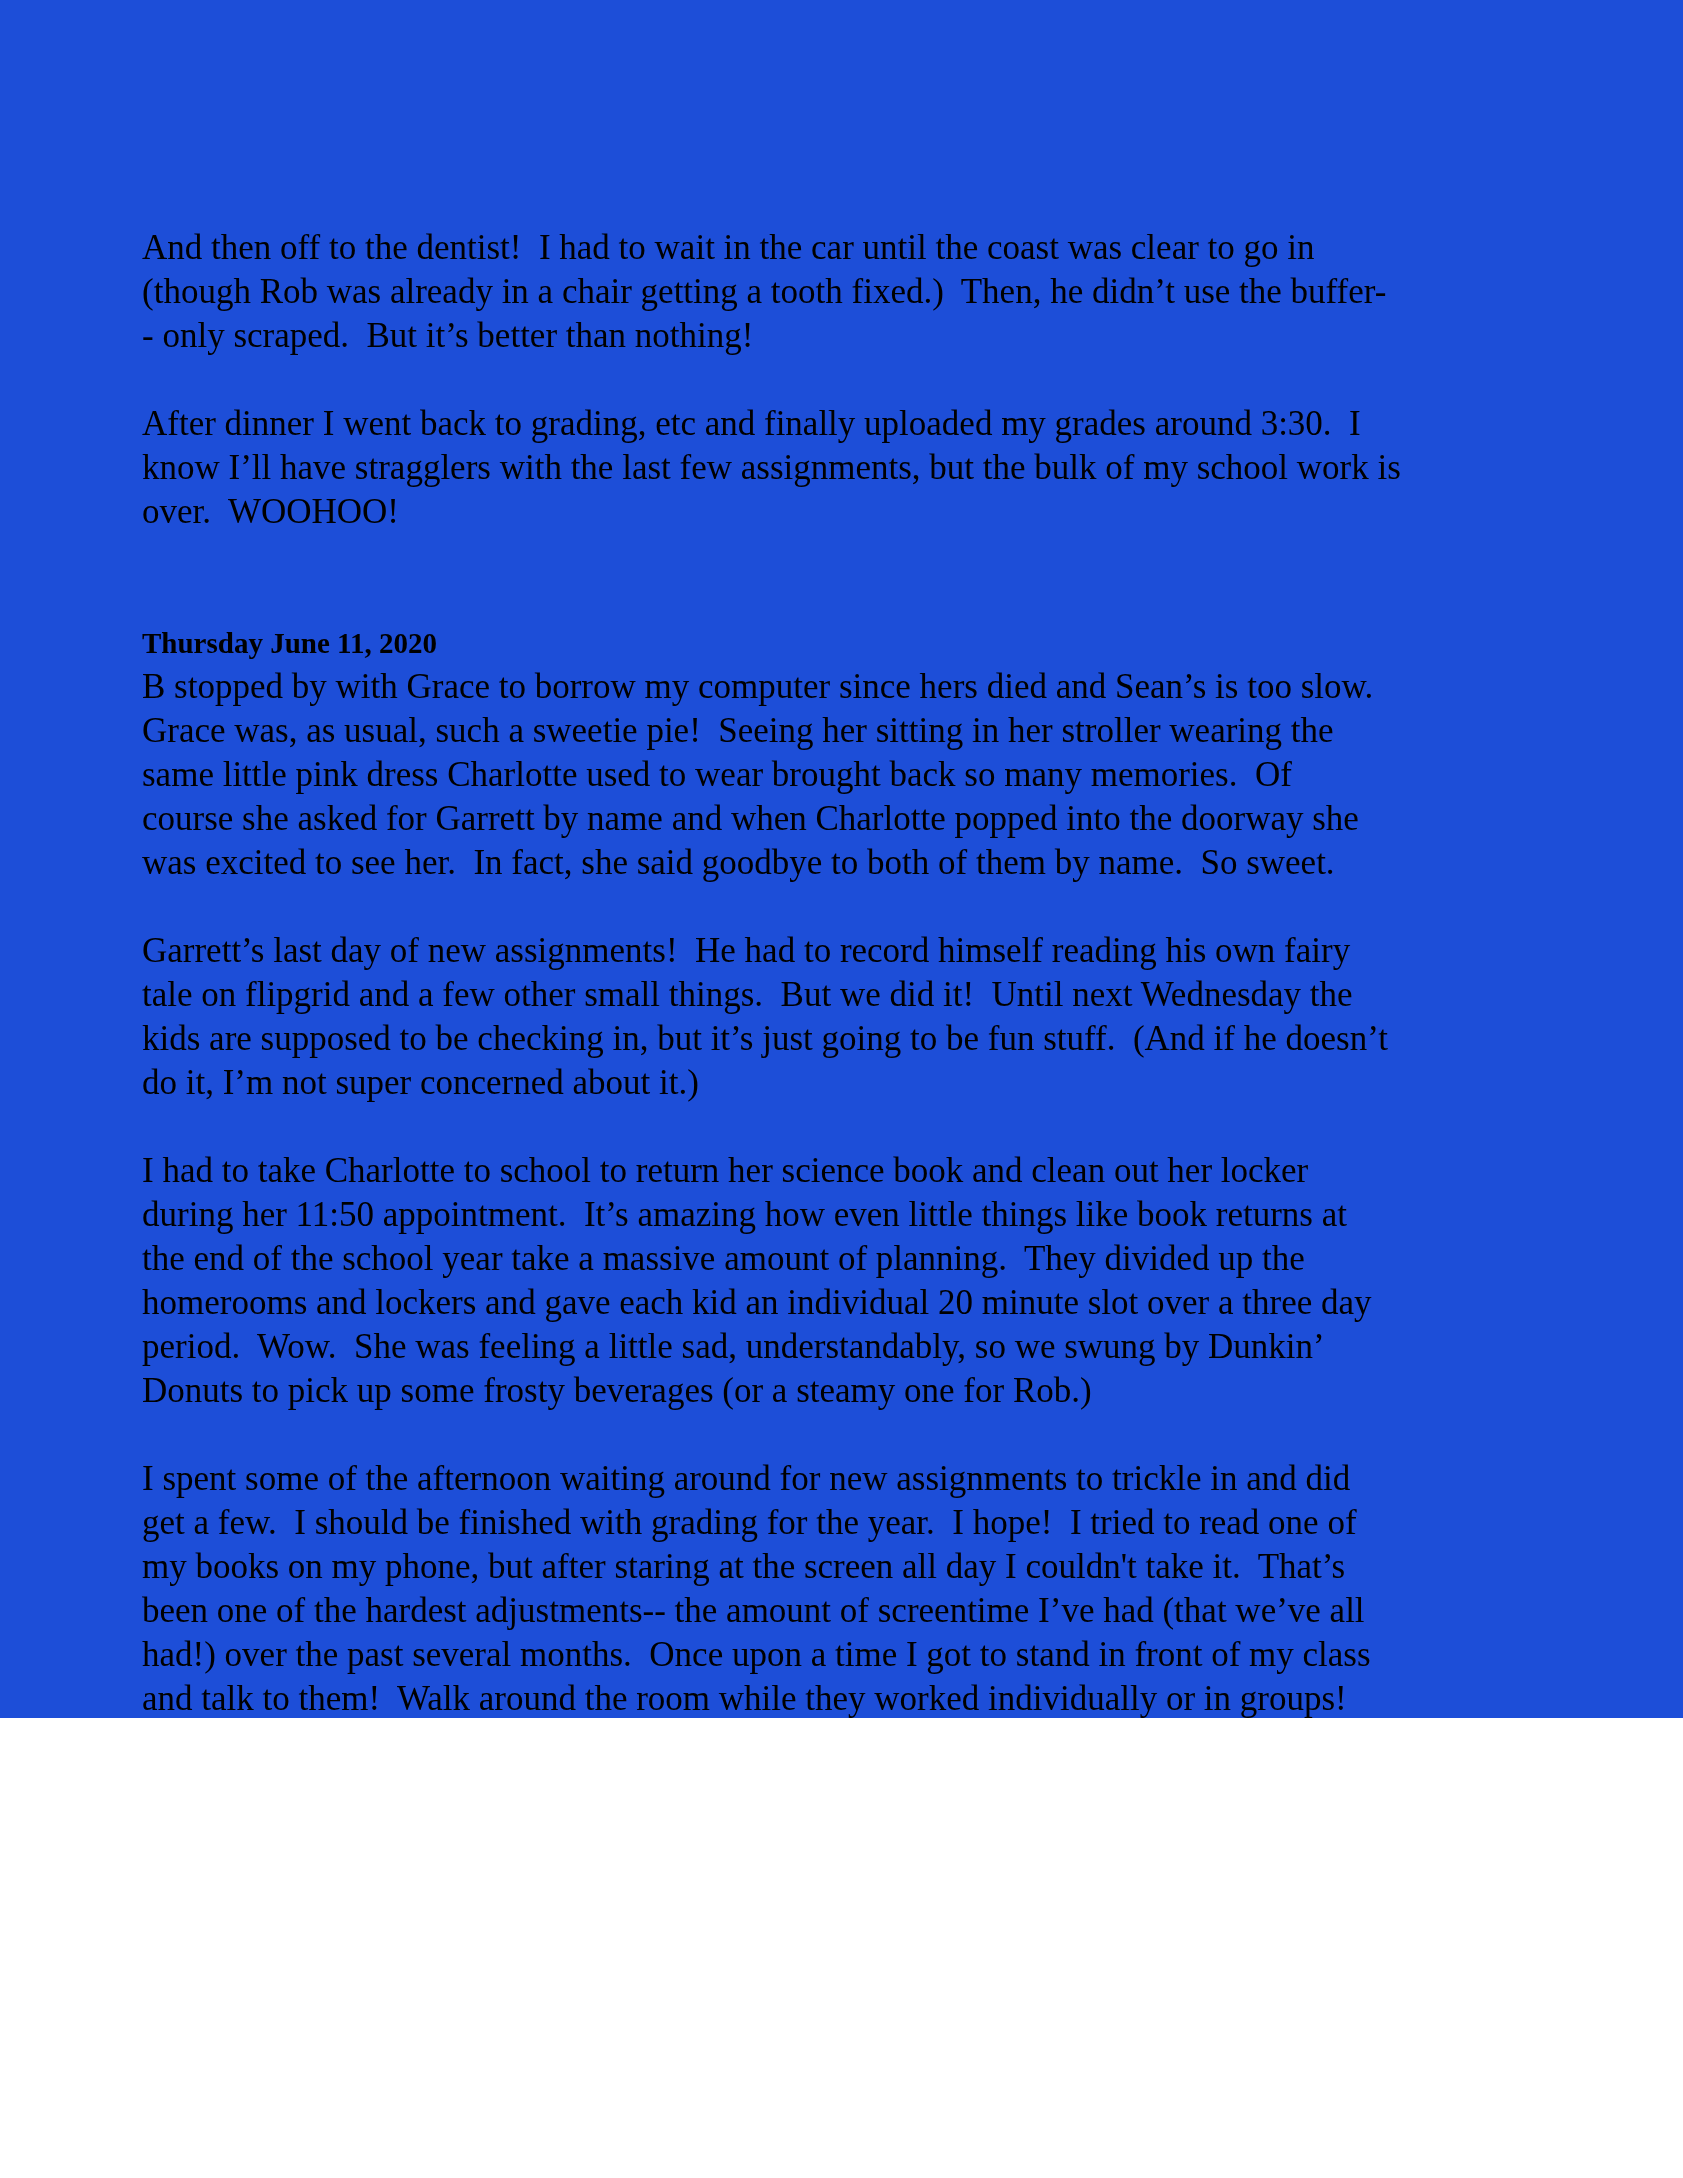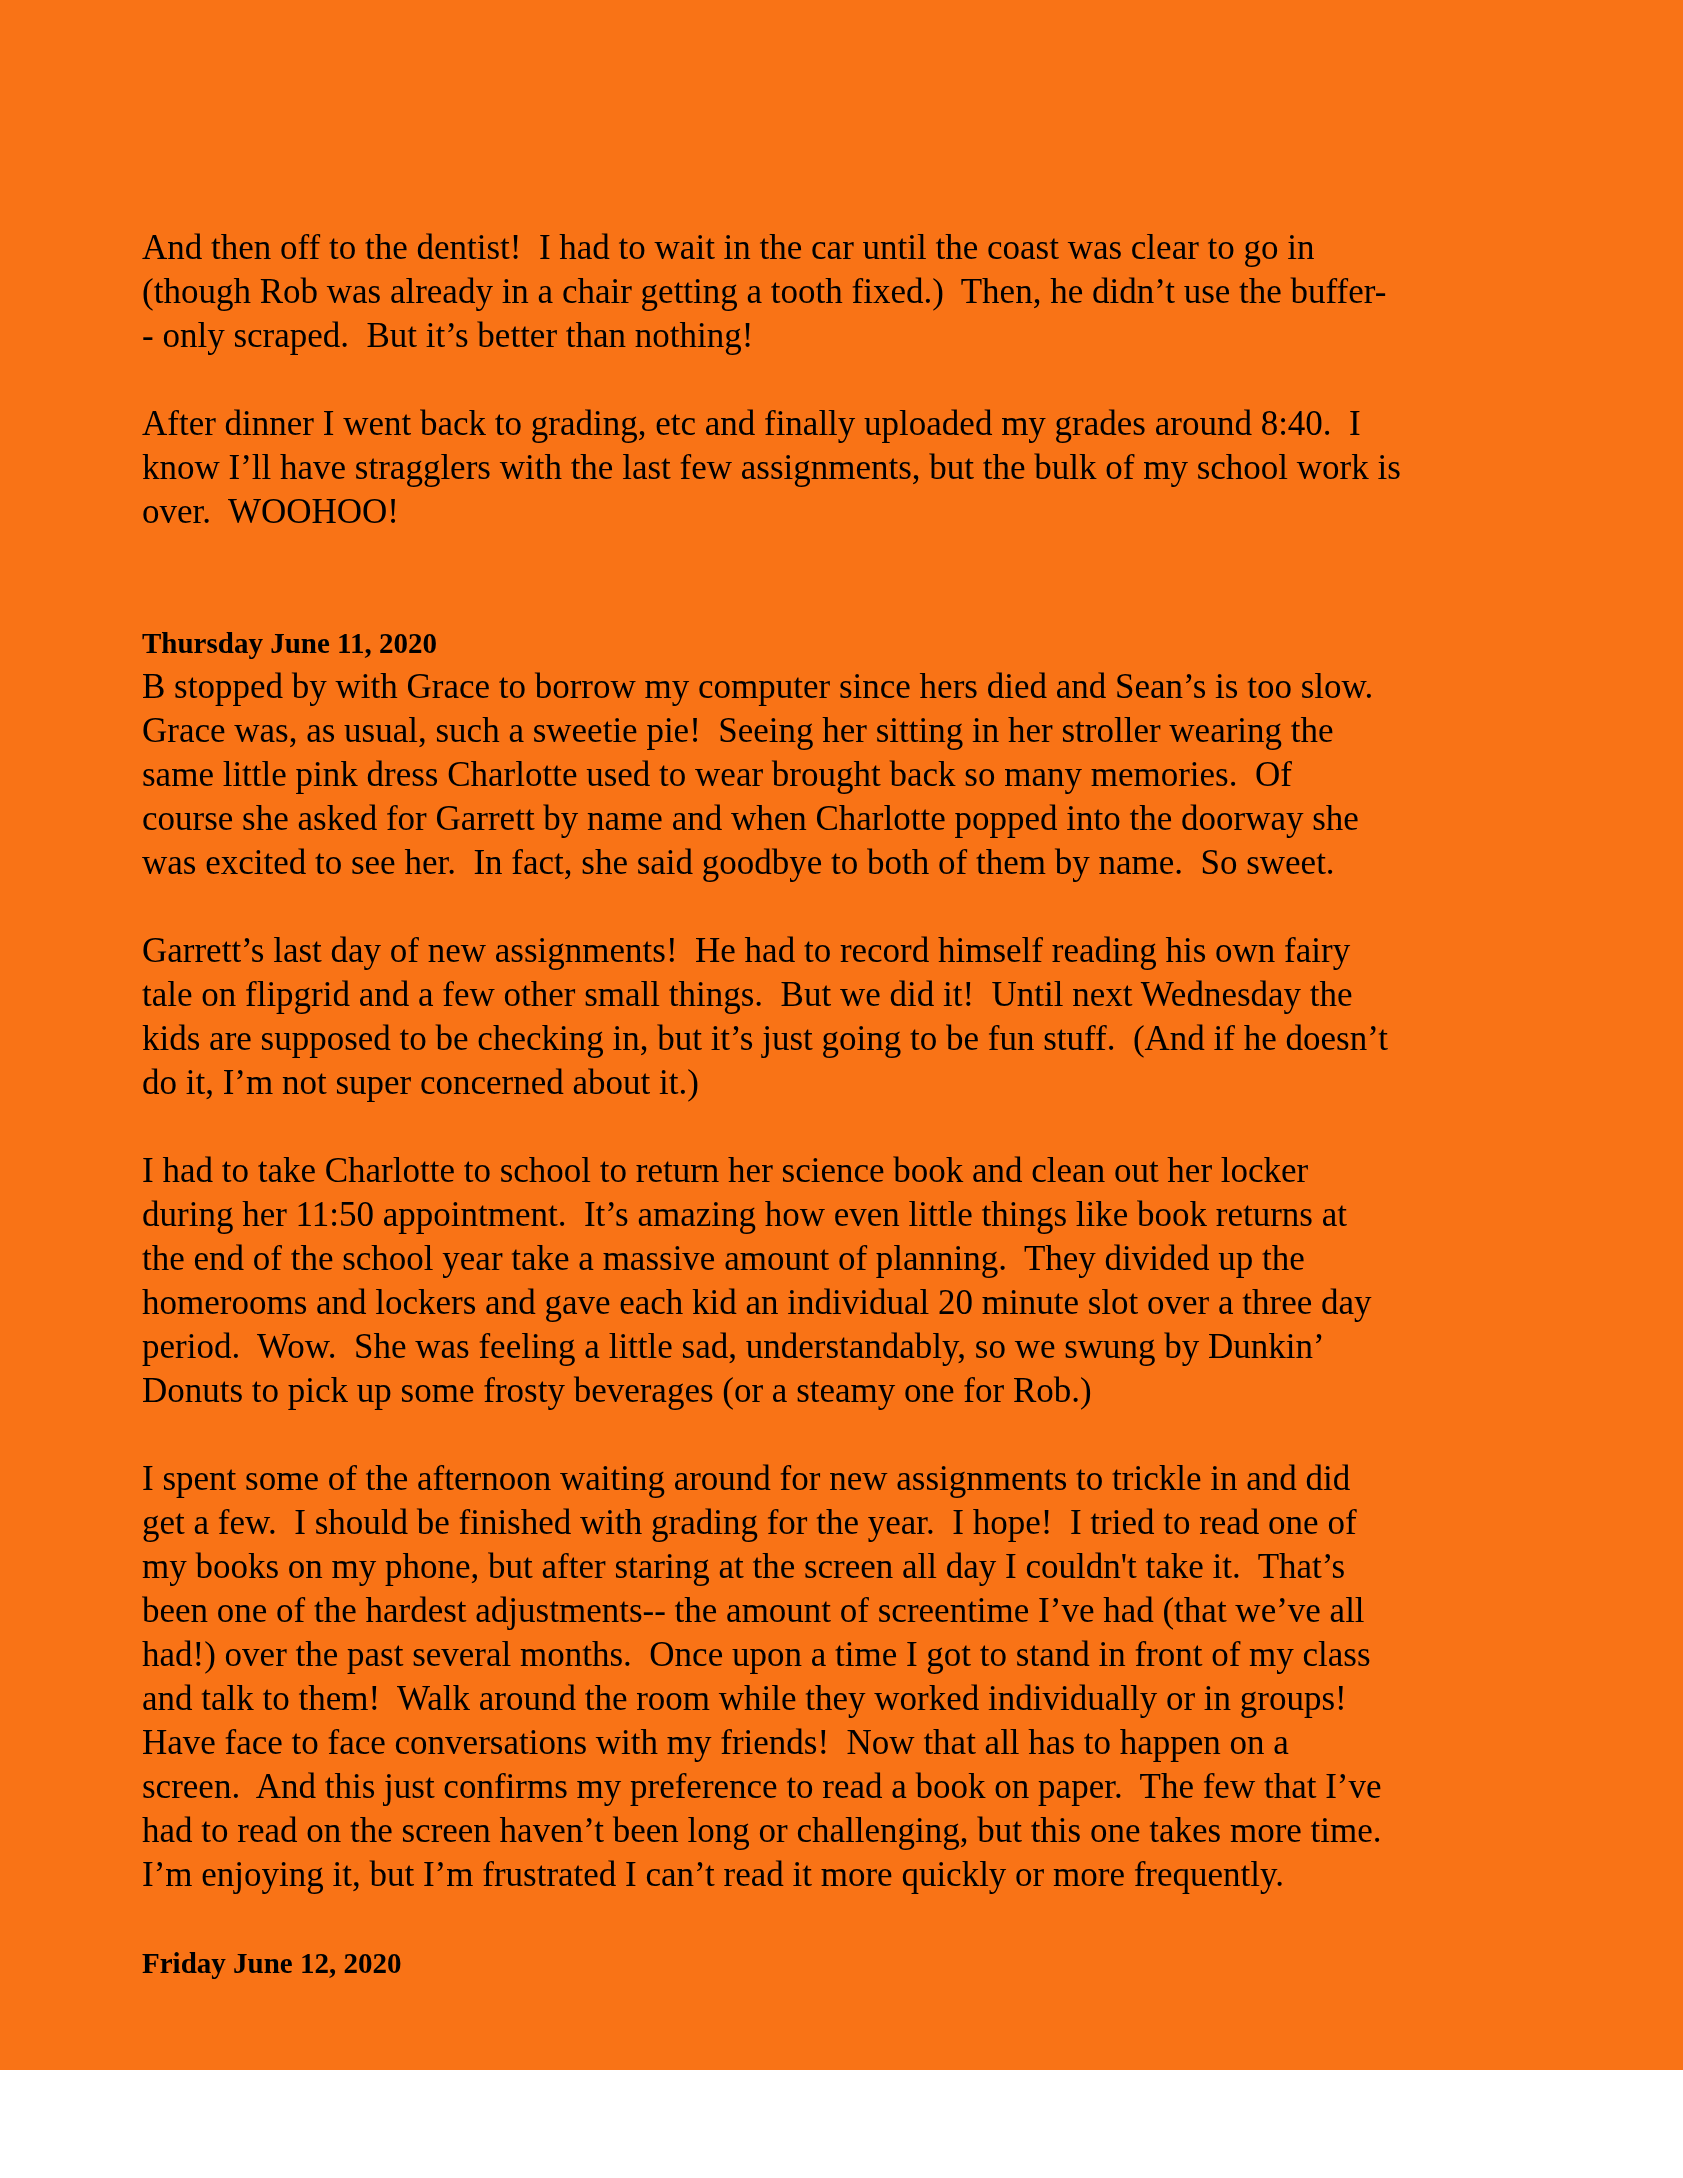--- a/index.html
+++ b/index.html
@@ -1,20 +1,20 @@
 <!DOCTYPE html>
 <html><head>
 <meta charset="utf-8">
 <style>
   html, body { margin: 0; padding: 0; background: #ffffff; }
   .page {
     position: relative;
     width: 1683px;
-    height: 2070px;
-    background: #f97316;
+    height: 1718px;
+    background: #1d4ed8;
     color: #000000;
     font-family: "Liberation Serif", "DejaVu Serif", serif;
     font-size: 35px;
     line-height: 44px;
     box-sizing: border-box;
     padding: 226px 149px 16px 142px;
     overflow: hidden;
   }
   .para {
     margin: 0 0 44px 0;
@@ -32,21 +32,21 @@
 </head>
 <body>
 
 <div class="page">
   <div>
 
     <p class="para">And then off to the dentist!  I had to wait in the car until the coast was clear to go in
 (though Rob was already in a chair getting a tooth fixed.)  Then, he didn’t use the buffer-
 - only scraped.  But it’s better than nothing!</p>
 
-    <p class="para gap-two">After dinner I went back to grading, etc and finally uploaded my grades around 8:40.  I
+    <p class="para gap-two">After dinner I went back to grading, etc and finally uploaded my grades around 3:30.  I
 know I’ll have stragglers with the last few assignments, but the bulk of my school work is
 over.  WOOHOO!</p>
 
     <h2 class="entry-heading">Thursday June 11, 2020</h2>
 
     <p class="para">B stopped by with Grace to borrow my computer since hers died and Sean’s is too slow.
 Grace was, as usual, such a sweetie pie!  Seeing her sitting in her stroller wearing the
 same little pink dress Charlotte used to wear brought back so many memories.  Of
 course she asked for Garrett by name and when Charlotte popped into the doorway she
 was excited to see her.  In fact, she said goodbye to both of them by name.  So sweet.</p>

